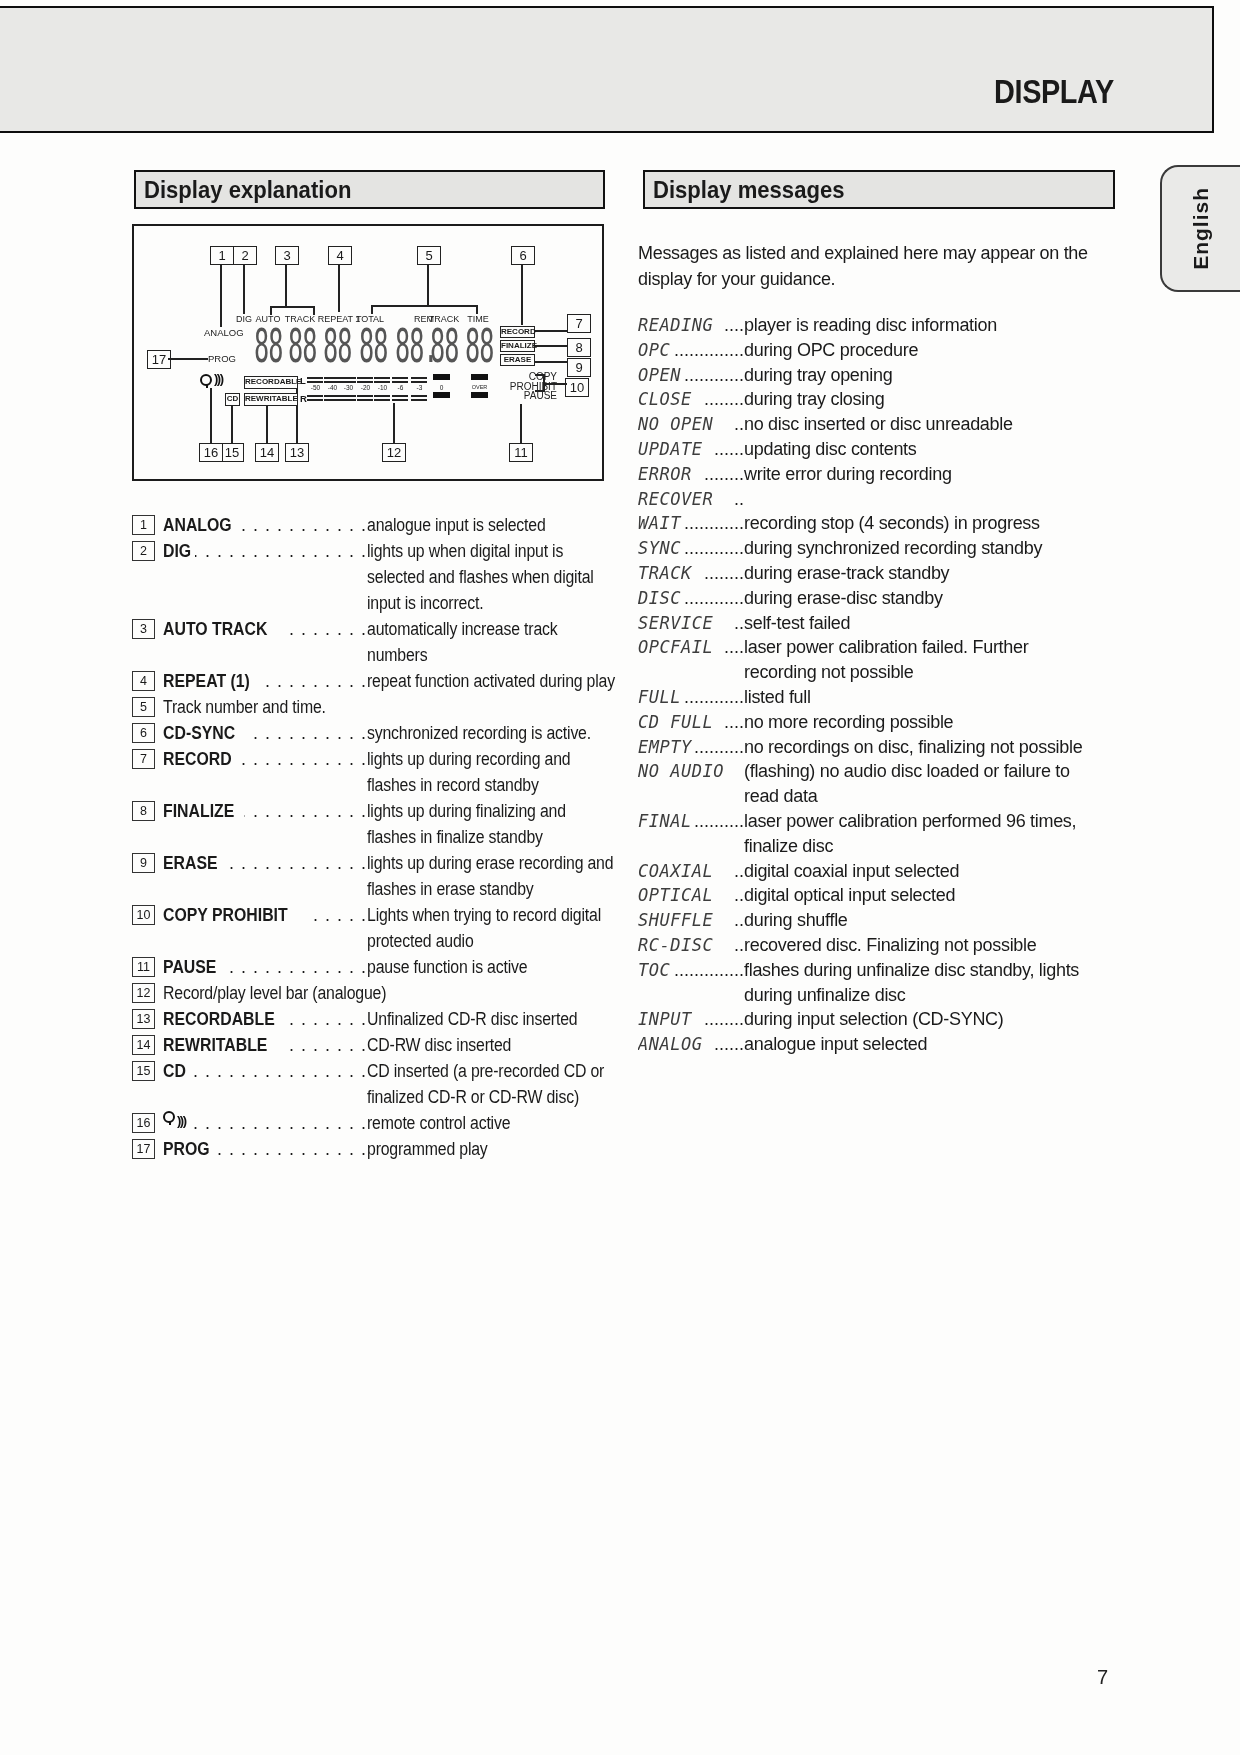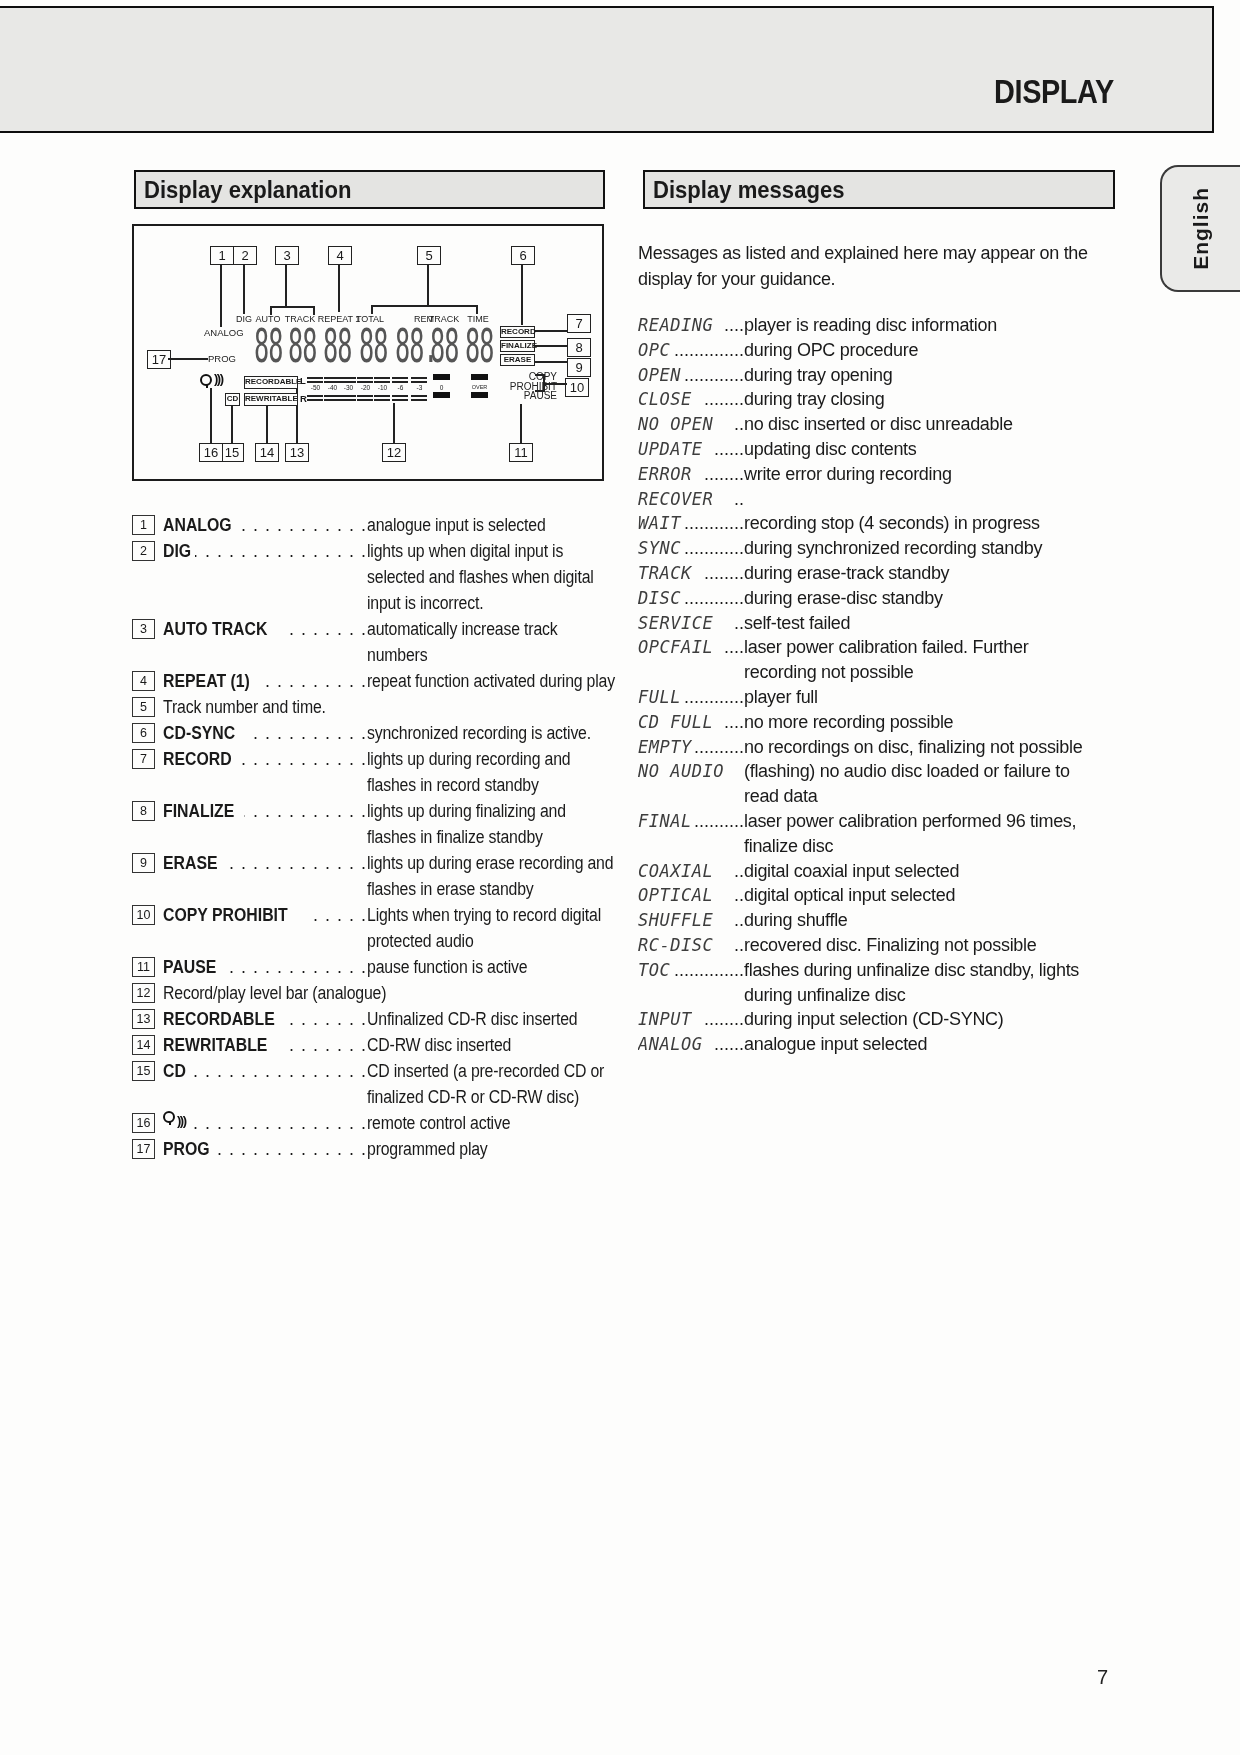--- a/index.html
+++ b/index.html
@@ -572,21 +572,21 @@
             <div class="ml">laser power calibration failed.  Further</div>
             <div class="ml">recording not possible</div>
           </div>
         </div>
         <div class="msg-row">
           <div class="lcol">
             <span class="lcd">FULL</span>
             <span class="leader">............</span>
           </div>
           <div class="mdesc">
-            <div class="ml">player full</div>
+            <div class="ml">listed full</div>
           </div>
         </div>
         <div class="msg-row">
           <div class="lcol">
             <span class="lcd">CD FULL</span>
             <span class="leader">....</span>
           </div>
           <div class="mdesc">
             <div class="ml">no more recording possible</div>
           </div>

